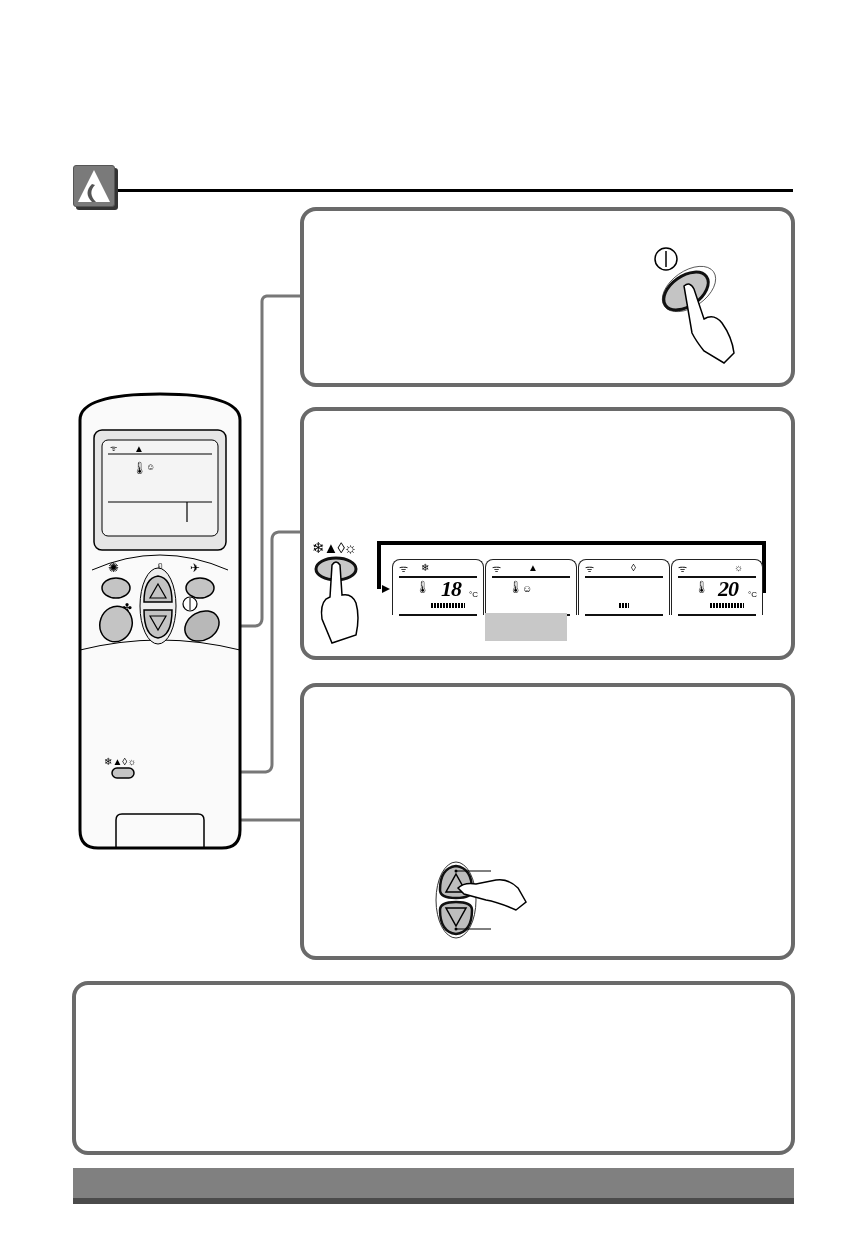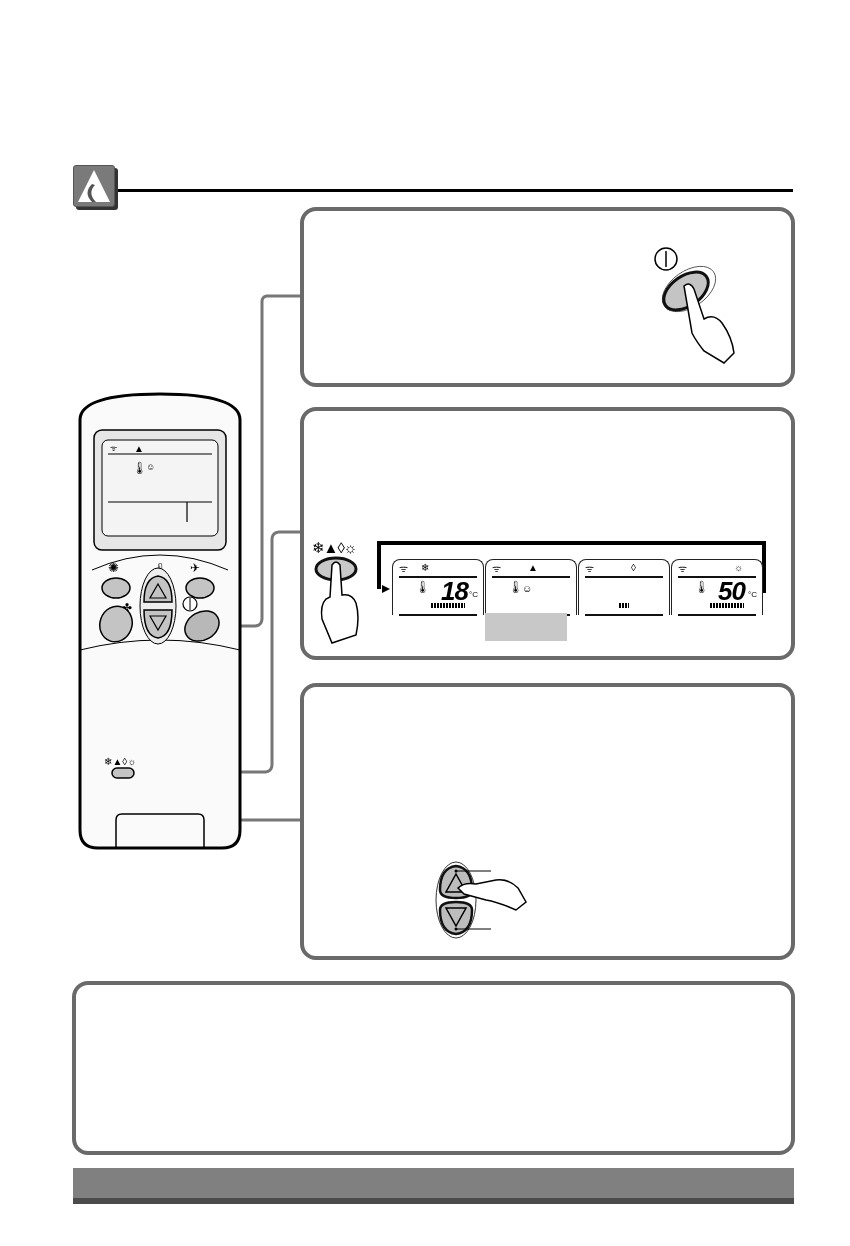--- a/index.html
+++ b/index.html
@@ -6,21 +6,21 @@
   body{width:850px;height:1246px;position:relative;overflow:hidden;font-family:"Liberation Sans",sans-serif;color:#000;}
   .abs{position:absolute;}
   .header-badge{left:73px;top:165px;width:40px;height:40px;background:#7a7a7a;border:1px solid #555;border-radius:3px;box-shadow:3px 3px 0 #333;}
   .header-line{left:118px;top:189px;width:675px;height:3px;background:#000;}
   .panel{border:4px solid #6a6a6a;border-radius:16px;background:#fff;box-sizing:border-box;}
   .footer-bar{left:73px;top:1168px;width:721px;height:30px;background:#808080;}
   .footer-bar-dark{left:73px;top:1198px;width:721px;height:6px;background:#4b4b4b;}
   .gray-caption{left:485px;top:613px;width:82px;height:28px;background:#c8c8c8;}
   .lcd{width:92px;height:56px;border:1.5px solid #222;border-bottom:none;border-radius:8px 8px 0 0;background:#fff;box-sizing:border-box;}
   .lcd-line{position:absolute;left:6px;right:6px;height:1.5px;background:#111;}
-  .lcd-digits{position:absolute;font-family:Liberation Sans, sans-serif;font-style:italic;font-weight:bold;font-size:26px;letter-spacing:-1px;}
+  .lcd-digits{position:absolute;font-family:Liberation Serif, serif;font-style:italic;font-weight:bold;font-size:22px;letter-spacing:-1px;}
   .lcd-unit{position:absolute;font-size:8px;}
   .lcd-icon{position:absolute;font-size:10px;line-height:10px;}
   .arrow{position:absolute;font-size:11px;}
   svg{overflow:visible;}
 </style>
 </head>
 <body>
 
 <div class="abs header-badge">
   <svg width="40" height="40" viewBox="0 0 40 40">
@@ -86,21 +86,21 @@
     <div class="lcd-line" style="top:16px;"></div>
     <div class="abs" style="left:40px;top:43px;width:10px;height:5px;background:repeating-linear-gradient(90deg,#000 0 2px,#fff 2px 3px);"></div>
     <div class="lcd-line" style="top:54px;"></div>
   </div>
   <div class="abs arrow" style="left:367px;top:165px;">➧</div>
   <div class="abs lcd" style="left:367px;top:148px;">
     <div class="lcd-icon" style="left:6px;top:4px;">ᯤ</div>
     <div class="lcd-icon" style="left:62px;top:3px;">☼</div>
     <div class="lcd-line" style="top:16px;"></div>
     <div class="lcd-icon" style="left:22px;top:22px;font-size:12px;">🌡</div>
-    <div class="lcd-digits" style="left:46px;top:16px;">50</div>
+    <div class="lcd-digits" style="left:46px;top:16px;">20</div>
     <div class="lcd-unit" style="left:76px;top:30px;">°C</div>
     <div class="abs" style="left:38px;top:43px;width:34px;height:5px;background:repeating-linear-gradient(90deg,#000 0 2px,#fff 2px 3px);"></div>
     <div class="lcd-line" style="top:54px;"></div>
   </div>
 </div>
 <div class="abs gray-caption"></div>
 
 <div class="abs panel" style="left:300px;top:683px;width:495px;height:277px;">
   <svg class="abs" style="left:132px;top:175px;" width="110" height="80">
     <ellipse cx="20" cy="38" rx="20" ry="38" fill="none" stroke="#333" stroke-width="1"></ellipse>

